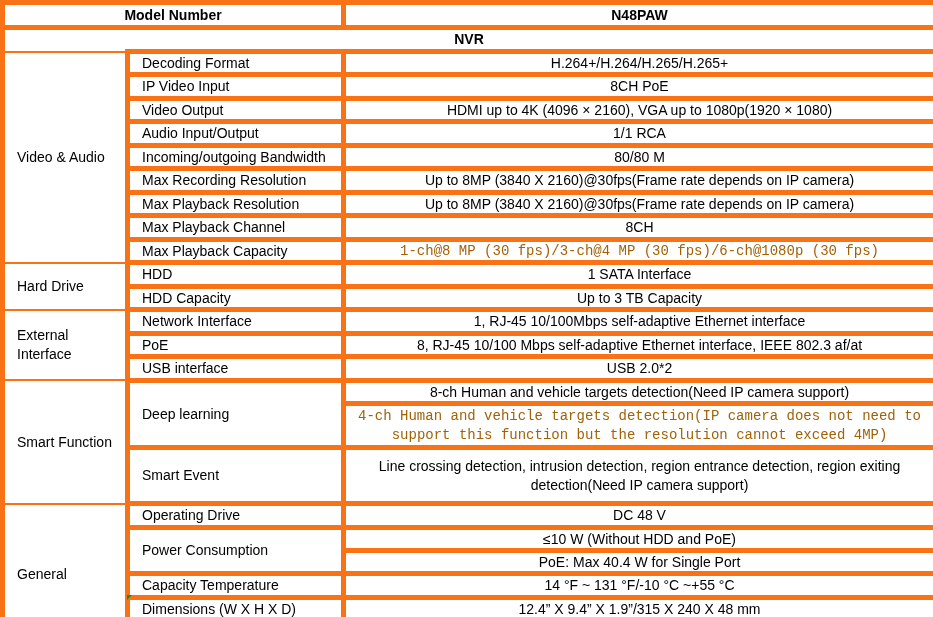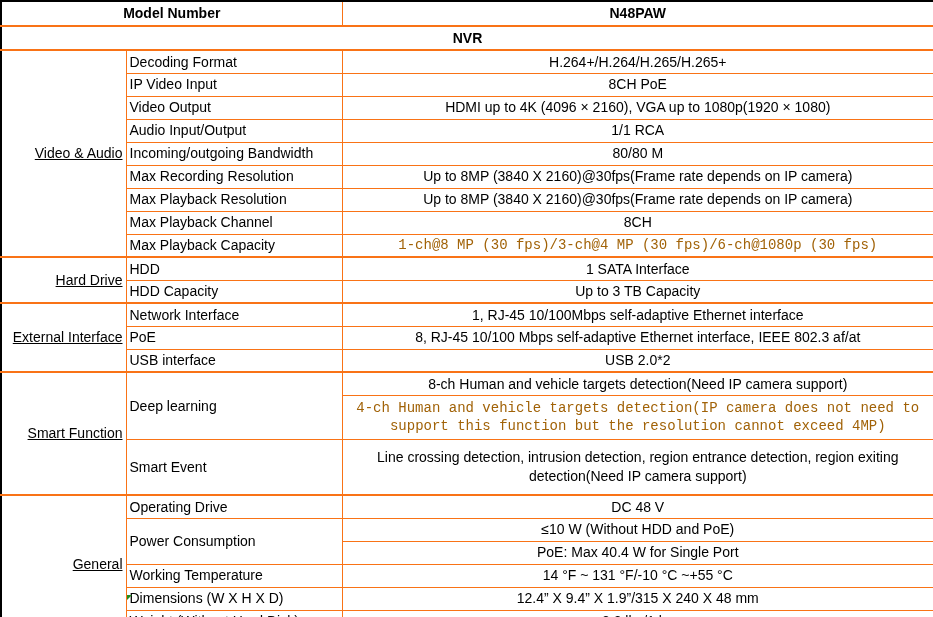--- a/index.html
+++ b/index.html
@@ -13,26 +13,26 @@
     border-collapse: collapse;
     table-layout: fixed;
     width: 933px;
     border: 2px solid #000;
     font-size: 14px;
   }
   col.c1 { width: 125px; }
   col.c2 { width: 216px; }
   col.c3 { width: 592px; }
   td {
-    border: 1px solid #f97316;
-    padding: 0 3px;
+    border: 5px solid #f97316;
+    padding: 0 12px;
     overflow: hidden;
     line-height: 1.32;
   }
-  td.cat { text-align: right; text-decoration: underline; }
+  td.cat { text-align: left; }
   td.lbl { text-align: left; }
   td.val { text-align: center; }
   .bold { font-weight: bold; }
   .center { text-align: center; }
   .red { color: #a16207; font-family: Liberation Mono, monospace; }
   
   tr.h25 { height: 25px; }
   tr.h24 { height: 24px; }
   tr.h23 { height: 23px; }
   tr.h44 { height: 44px; margin-left: 36px; }
@@ -154,21 +154,21 @@
       <td class="val">DC 48 V</td>
     </tr>
     <tr class="h23">
       <td rowspan="2" class="lbl">Power Consumption</td>
       <td class="val">≤10 W (Without HDD and PoE)</td>
     </tr>
     <tr class="h23">
       <td class="val">PoE: Max 40.4 W for Single Port</td>
     </tr>
     <tr class="h23">
-      <td class="lbl">Working Temperature</td>
+      <td class="lbl">Capacity Temperature</td>
       <td class="val">14 °F ~ 131 °F/-10 °C ~+55 °C</td>
     </tr>
     <tr class="h23">
       <td class="lbl">Dimensions (W X H X D)</td>
       <td class="val">12.4” X 9.4” X 1.9”/315 X 240 X 48 mm</td>
     </tr>
     <tr class="h23">
       <td class="lbl">Weight (Without Hard Disk)</td>
       <td class="val">2.2 lbs/1 kg</td>
     </tr>

